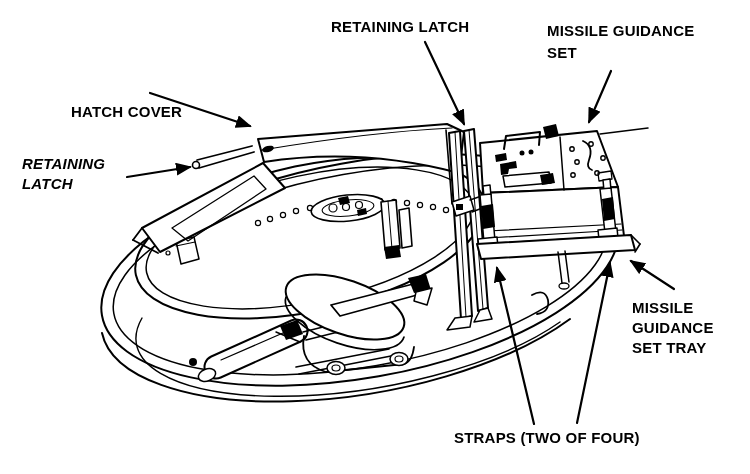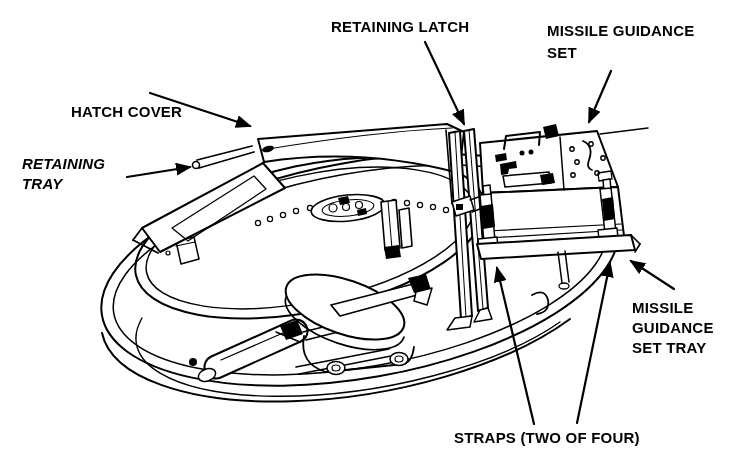--- a/index.html
+++ b/index.html
@@ -195,21 +195,21 @@
 
   <div class="lbl center mgs">
     <div>MISSILE GUIDANCE</div>
     <div>SET</div>
   </div>
 
   <div class="lbl hc">HATCH COVER</div>
 
   <div class="lbl center rll">
     <div>RETAINING</div>
-    <div>TRAY</div>
+    <div>LATCH</div>
   </div>
 
   <div class="lbl straps">STRAPS (TWO OF FOUR)</div>
 
   <div class="lbl center tray">
     <div>MISSILE</div>
     <div>GUIDANCE</div>
     <div>SET TRAY</div>
   </div>
 </div>

